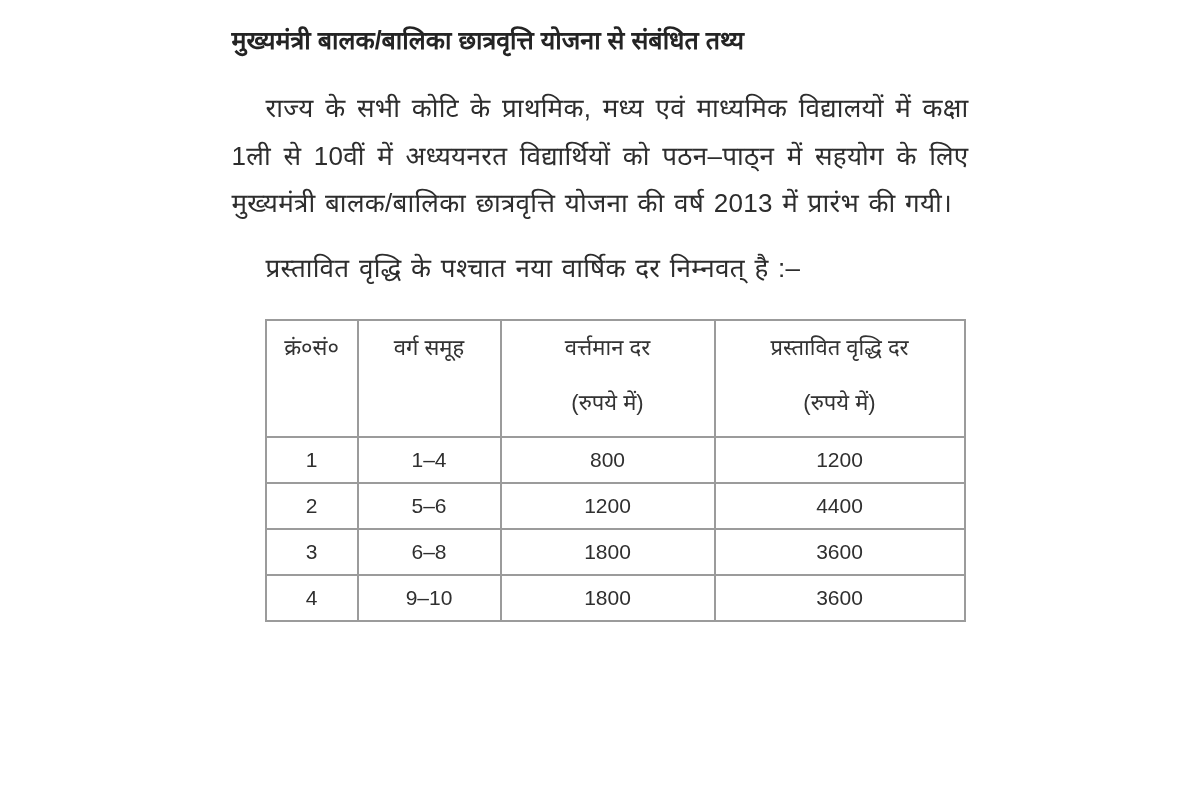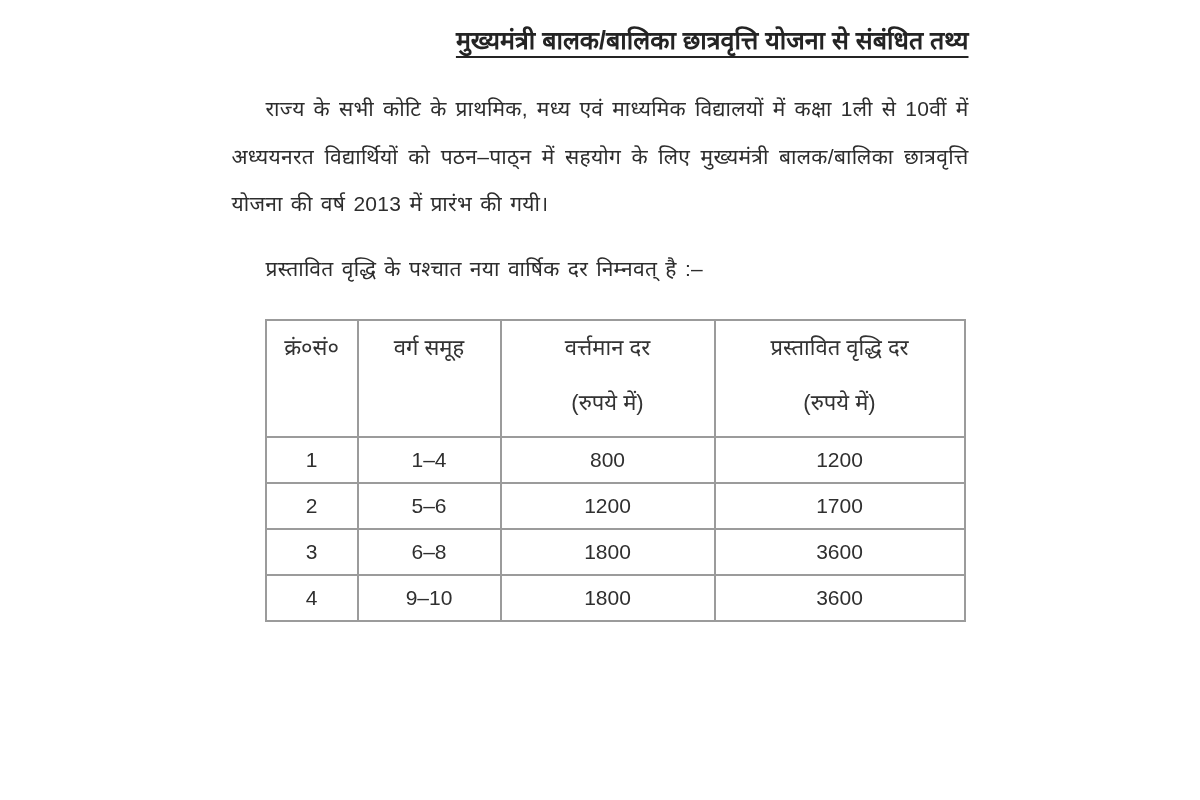--- a/index.html
+++ b/index.html
@@ -10,32 +10,31 @@
     overflow: hidden;
     font-family: "Liberation Sans", "DejaVu Sans", sans-serif;
     color: #2d2d2d;
   }
   .page {
     width: 737px;
     margin: 0 auto;
     padding-top: 20px;
   }
   .doc-title {
-    text-align: right;
+    text-align: left;
     font-size: 25px;
     font-weight: bold;
     color: #242424;
-    text-decoration: underline;
     text-underline-offset: 7px;
     text-decoration-thickness: 2px;
     margin: 0;
     line-height: 40px;
   }
   .para {
-    font-size: 21px;
+    font-size: 26px;
     line-height: 47.5px;
     text-align: justify;
     text-indent: 34px;
     margin: 0;
     color: #2d2d2d;
     letter-spacing: 0.3px;
     word-spacing: 2px;
   }
   .para-1 { margin-top: 25px; }
   .para-2 { margin-top: 19px; }
@@ -111,21 +110,21 @@
       <tr>
         <td>1</td>
         <td>1–4</td>
         <td>800</td>
         <td>1200</td>
       </tr>
       <tr>
         <td>2</td>
         <td>5–6</td>
         <td>1200</td>
-        <td>1700</td>
+        <td>4400</td>
       </tr>
       <tr>
         <td>3</td>
         <td>6–8</td>
         <td>1800</td>
         <td>3600</td>
       </tr>
       <tr>
         <td>4</td>
         <td>9–10</td>

